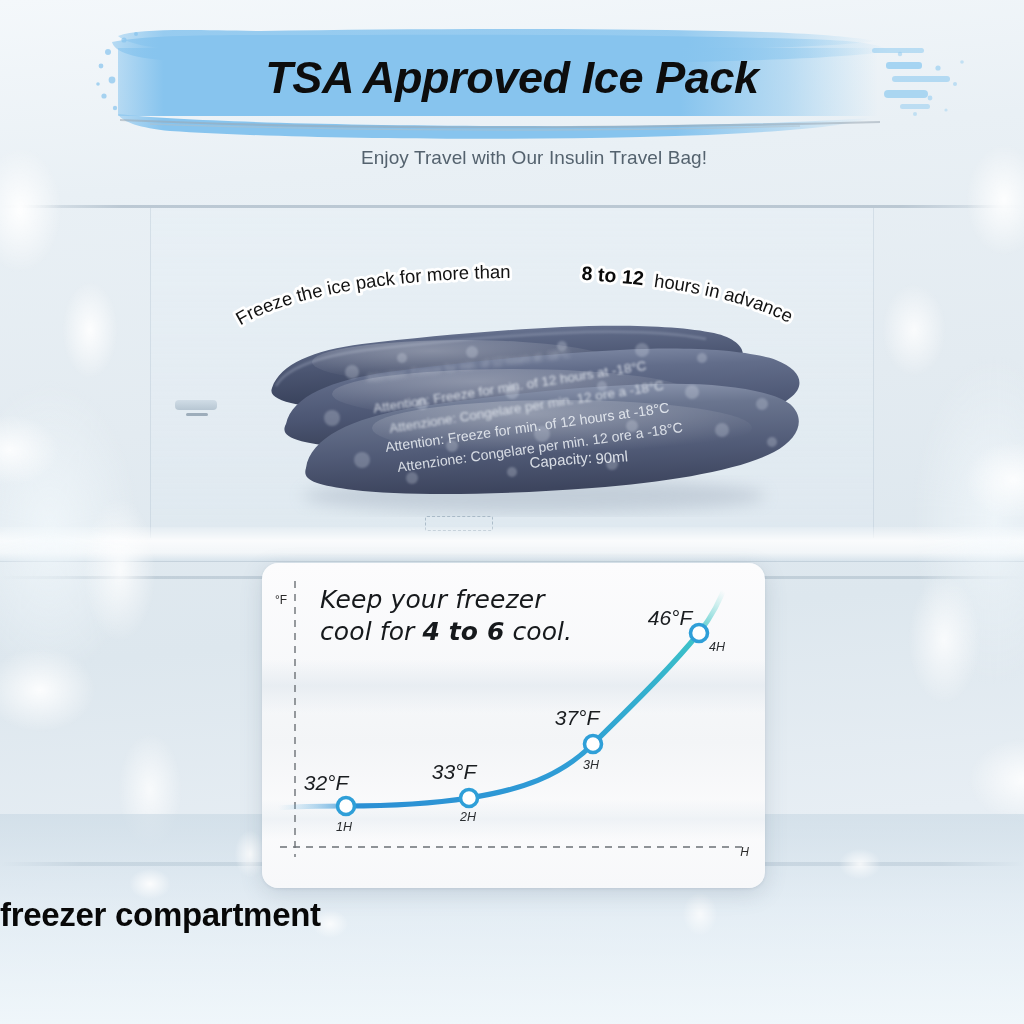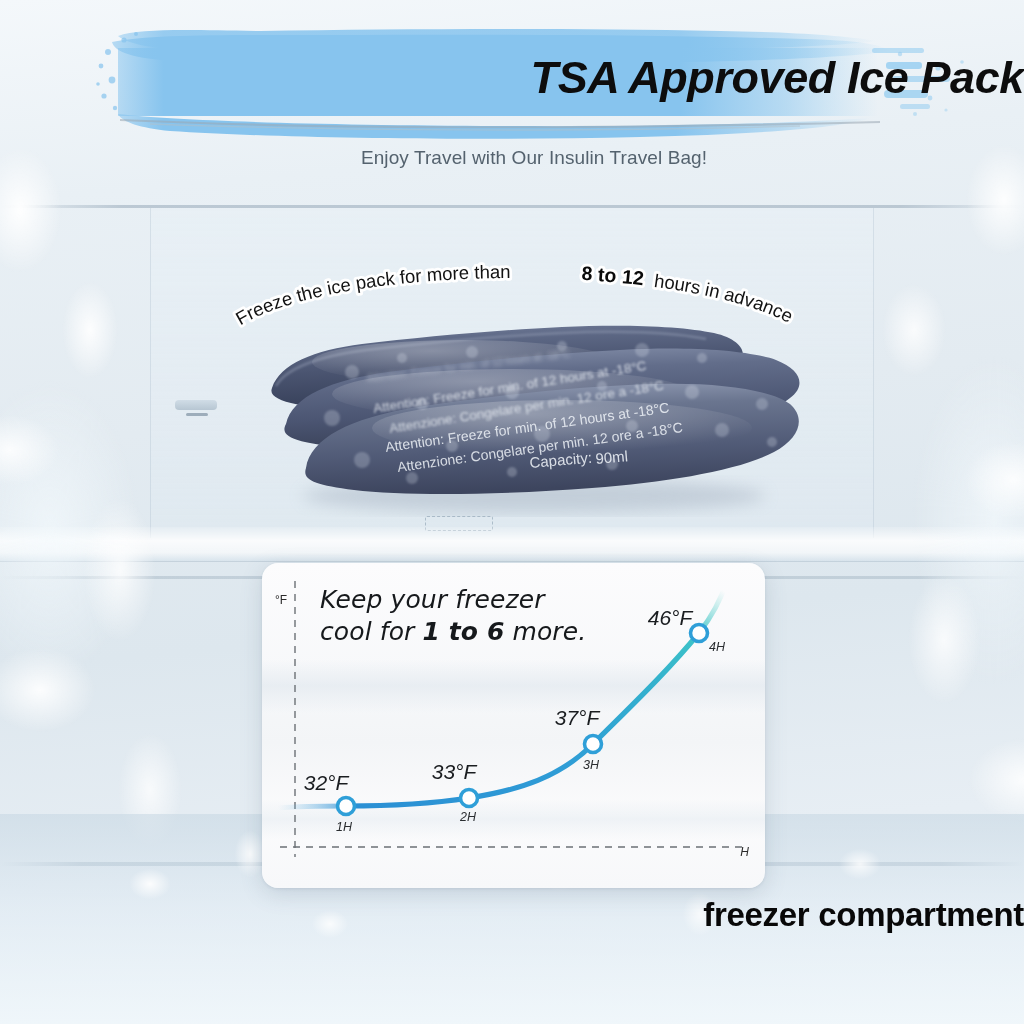--- a/index.html
+++ b/index.html
@@ -63,21 +63,21 @@
     background:linear-gradient(180deg,rgba(206,219,229,.9),rgba(178,194,207,.9));}
   .wall-knob-in{position:absolute;left:186px;top:413px;width:22px;height:3px;border-radius:2px;background:rgba(120,140,156,.65);}
   .front-tag{position:absolute;left:425px;top:516px;width:66px;height:13px;
     border:1px dashed rgba(150,170,186,.7);border-radius:2px;font-size:8px;color:rgba(120,140,156,.8);
     text-align:center;line-height:13px;letter-spacing:.5px;}
 
   
   .brush-wrap{position:absolute;left:0;top:18px;width:1024px;height:132px;}
   .brush-wrap svg{display:block;}
   .title{
-    position:absolute;left:0;right:0;top:52px;text-align:right;
+    position:absolute;left:0;right:0;top:52px;text-align:center;
     font-size:45px;font-weight:bold;font-style:italic;color:#0d0d0d;
     letter-spacing:-.4px;font-family:"Liberation Sans",sans-serif;
     white-space:nowrap;
   }
   .subtitle{
     position:absolute;left:0;right:0;top:147px;text-align:center;
     font-size:19px;color:#54626e;font-weight:400;letter-spacing:.1px;
     font-family:"Liberation Sans",sans-serif;
     margin-left:44px;
   }
@@ -116,21 +116,21 @@
     font-family:"DejaVu Sans",sans-serif;
     font-size:25px;line-height:1.28;color:#16191c;
     font-style:italic;letter-spacing:.1px;
   }
   .note b{font-weight:bold;}
   .card svg.plot{position:absolute;left:0;top:0;}
   .pt-val{font-family:"Liberation Sans",sans-serif;font-size:21px;font-style:italic;fill:#1a1d20;}
   .pt-h{font-family:"Liberation Sans",sans-serif;font-size:12.5px;font-style:italic;fill:#2a2d30;}
 
   .footer-label{
-    position:absolute;left:0;right:0;top:896px;text-align:right;
+    position:absolute;left:0;right:0;top:896px;text-align:left;
     font-size:33px;font-weight:bold;color:#080808;letter-spacing:-.3px;
     font-family:"Liberation Sans",sans-serif;
   }
 </style>
 </head>
 <body>
 
 <div id="stage">
 
   <div class="bg-layer">
@@ -326,21 +326,21 @@
   </div>
 
   <div class="card">
     <div class="card-sheen"></div>
     <div class="card-sheen2"></div>
 
     <div class="axis-yl">°F</div>
     <div class="axis-xl">H</div>
 
     <div class="note">
-      <span>Keep your freezer cool for </span><b>1 to 6</b><span> more.</span>
+      <span>Keep your freezer cool for </span><b>4 to 6</b><span> cool.</span>
     </div>
 
     <svg class="plot" width="503" height="325" viewBox="0 0 503 325">
       <defs>
         <linearGradient id="lineGrad" x1="0" y1="1" x2="1" y2="0">
           <stop offset="0" stop-color="#2b8fd4"></stop>
           <stop offset="0.45" stop-color="#2f9ed6"></stop>
           <stop offset="0.8" stop-color="#34b2cd"></stop>
           <stop offset="1" stop-color="#3fc4c8"></stop>
         </linearGradient>

